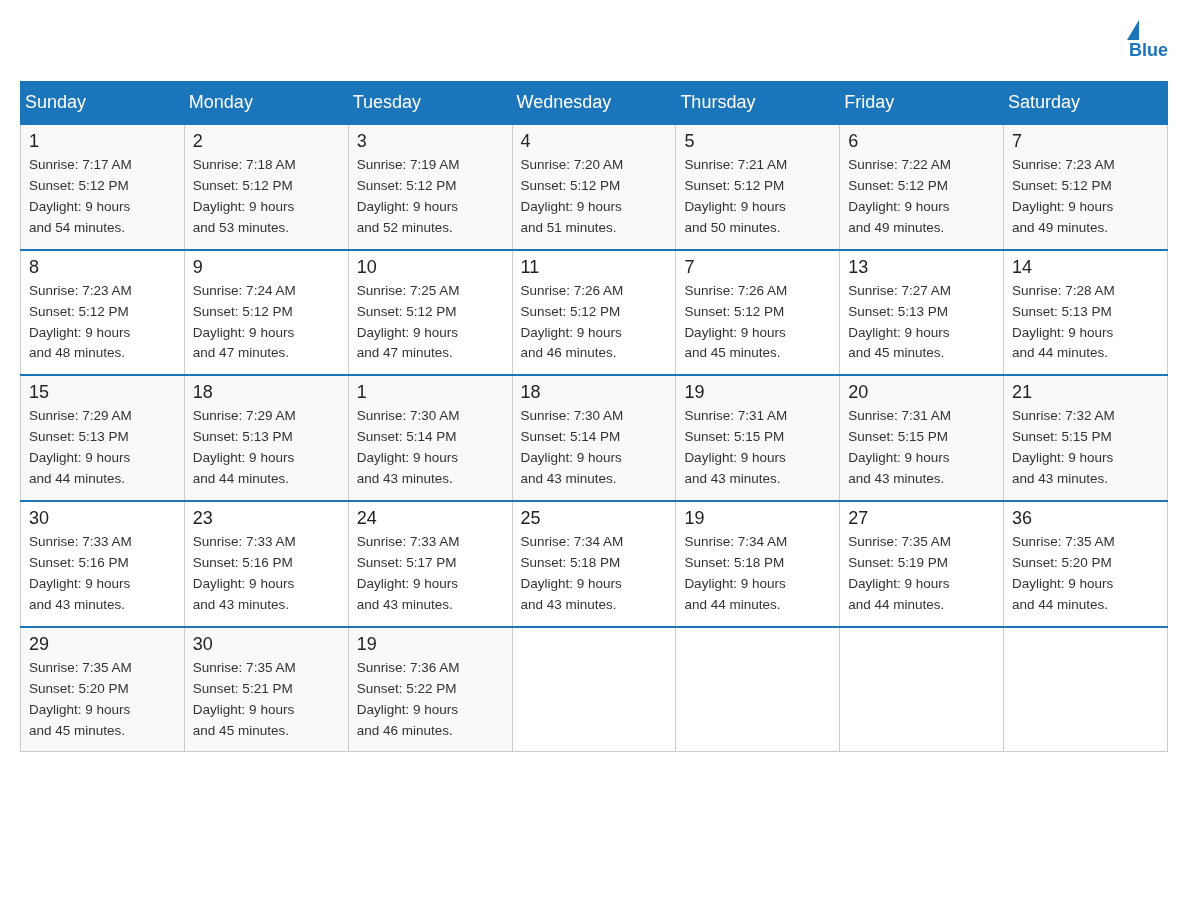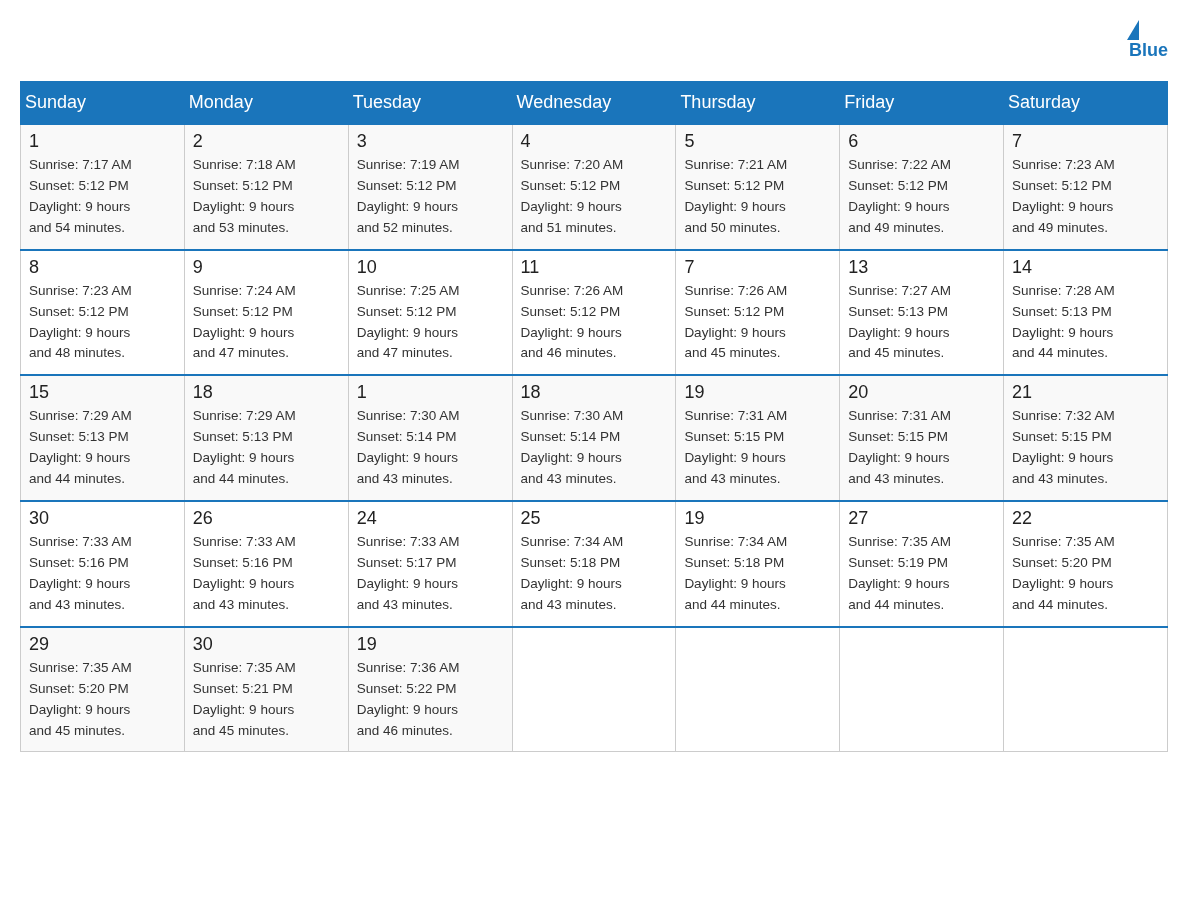--- a/index.html
+++ b/index.html
@@ -232,41 +232,41 @@
           <span class="day-num">21</span>
           <div class="day-info">Sunrise: 7:32 AM<br>Sunset: 5:15 PM<br>Daylight: 9 hours<br>and 43 minutes.</div>
         </td>
       </tr>
       <tr class="week-row">
         <td>
           <span class="day-num">30</span>
           <div class="day-info">Sunrise: 7:33 AM<br>Sunset: 5:16 PM<br>Daylight: 9 hours<br>and 43 minutes.</div>
         </td>
         <td>
-          <span class="day-num">26</span>
+          <span class="day-num">23</span>
           <div class="day-info">Sunrise: 7:33 AM<br>Sunset: 5:16 PM<br>Daylight: 9 hours<br>and 43 minutes.</div>
         </td>
         <td>
           <span class="day-num">24</span>
           <div class="day-info">Sunrise: 7:33 AM<br>Sunset: 5:17 PM<br>Daylight: 9 hours<br>and 43 minutes.</div>
         </td>
         <td>
           <span class="day-num">25</span>
           <div class="day-info">Sunrise: 7:34 AM<br>Sunset: 5:18 PM<br>Daylight: 9 hours<br>and 43 minutes.</div>
         </td>
         <td>
           <span class="day-num">19</span>
           <div class="day-info">Sunrise: 7:34 AM<br>Sunset: 5:18 PM<br>Daylight: 9 hours<br>and 44 minutes.</div>
         </td>
         <td>
           <span class="day-num">27</span>
           <div class="day-info">Sunrise: 7:35 AM<br>Sunset: 5:19 PM<br>Daylight: 9 hours<br>and 44 minutes.</div>
         </td>
         <td>
-          <span class="day-num">22</span>
+          <span class="day-num">36</span>
           <div class="day-info">Sunrise: 7:35 AM<br>Sunset: 5:20 PM<br>Daylight: 9 hours<br>and 44 minutes.</div>
         </td>
       </tr>
       <tr class="week-row">
         <td>
           <span class="day-num">29</span>
           <div class="day-info">Sunrise: 7:35 AM<br>Sunset: 5:20 PM<br>Daylight: 9 hours<br>and 45 minutes.</div>
         </td>
         <td>
           <span class="day-num">30</span>

